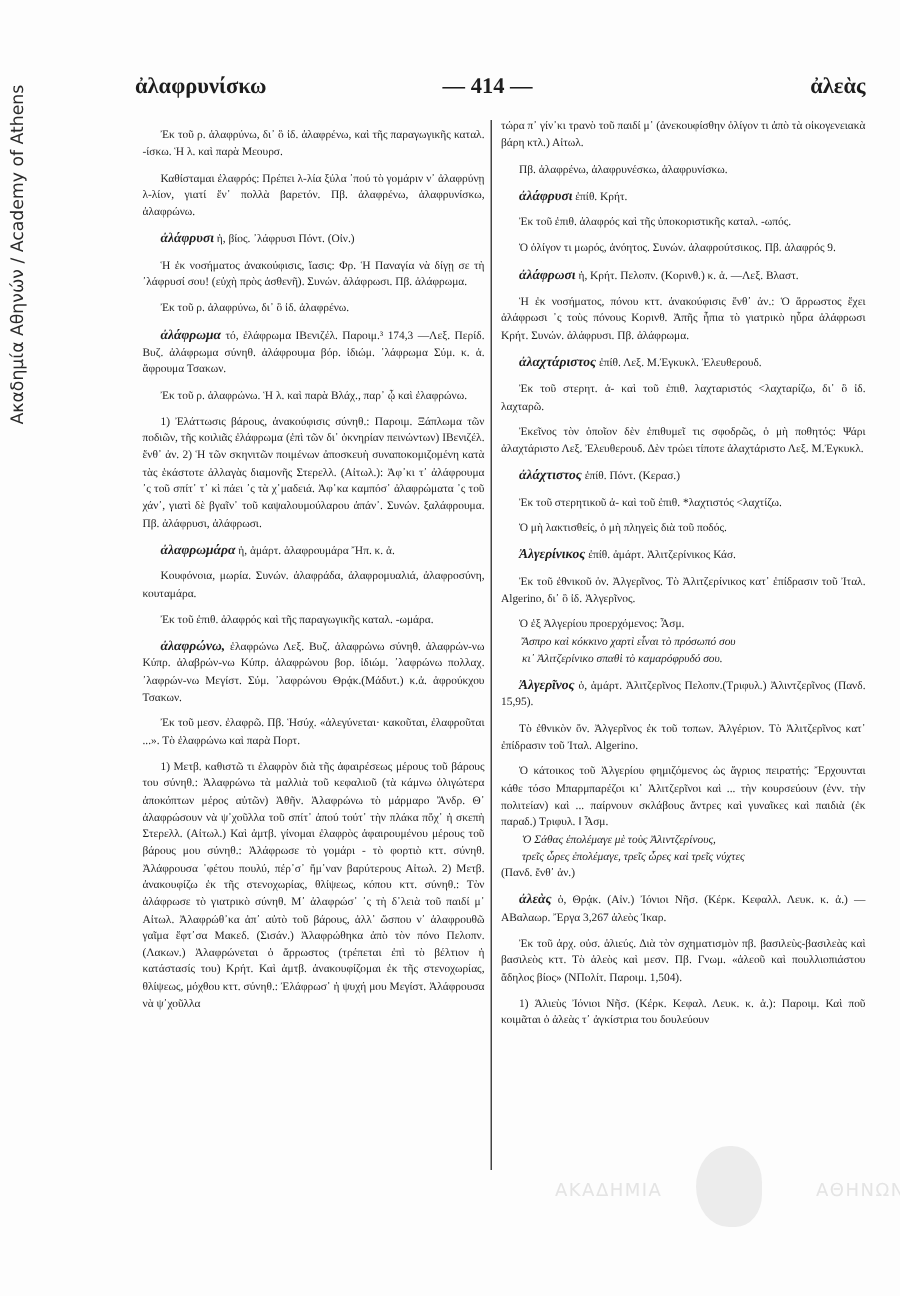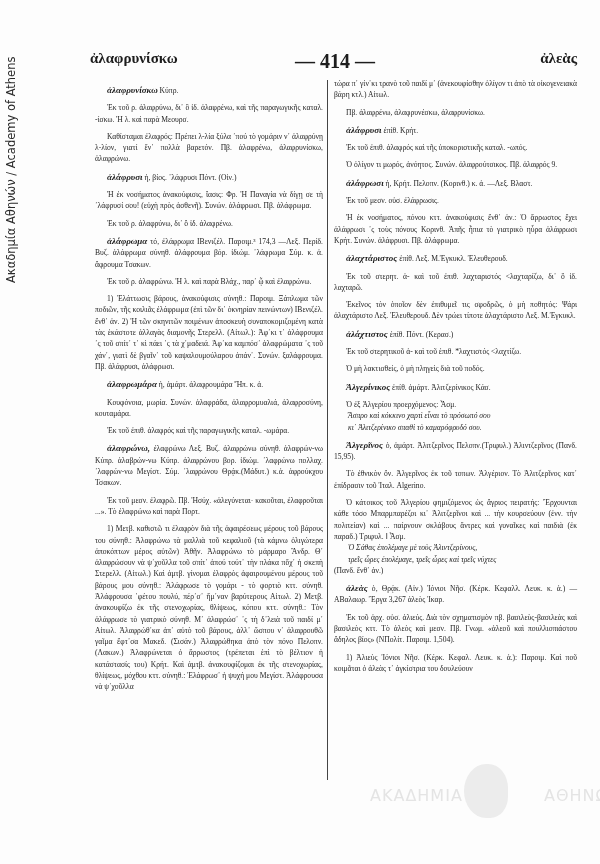--- a/index.html
+++ b/index.html
@@ -11,55 +11,54 @@
     .side-credit {
       position: absolute; left: 4px; top: 40px; width: 18px; height: 260px;
       writing-mode: vertical-rl; transform: rotate(180deg);
       font-family: "DejaVu Sans", sans-serif; font-size: 11.5px; color: #2a2a2a;
       white-space: nowrap; text-align: center;
     }
     .header {
       position: absolute; top: 50px; left: 90px; width: 487px; height: 26px;
     }
     .header .hw-left { position: absolute; left: 0; top: 0; font-size: 15px; font-weight: bold; font-family: "Liberation Serif", serif; }
-    .header .pageno { position: absolute; left: 205px; top: 0; font-size: 20px; font-weight: bold; font-family: "Liberation Serif", serif; }
+    .header .pageno { position: absolute; left: 205px; top: 0; font-size: 15px; font-weight: bold; font-family: "Liberation Serif", serif; }
     .header .hw-right { position: absolute; right: 0; top: 0; font-size: 15px; font-weight: bold; font-family: "Liberation Serif", serif; }
     .col {
       position: absolute; top: 78px; font-size: 7.6px; line-height: 11.3px;
       font-family: "Liberation Serif", serif; text-align: justify;
     }
     .col.left { left: 95px; width: 228px; }
     .col.right { left: 334px; width: 243px; }
     .divider { position: absolute; left: 327px; top: 80px; width: 1px; height: 700px; background: #444; }
     .p { margin: 0; text-indent: 12px; }
     .gap { margin-top: 6px; }
     .entry { margin-top: 7px; text-indent: 12px; }
     .lemma { font-weight: bold; font-style: italic; font-size: 9px; }
     .verse { margin: 0 0 0 14px; font-style: italic; text-indent: 0; }
     .watermark {
       position: absolute; left: 360px; top: 770px; width: 240px; height: 60px;
-      color: #e4e4e4; font-family: "DejaVu Sans", sans-serif; font-size: 16px; letter-spacing: 1px;
+      color: #e4e4e4; font-family: "DejaVu Sans", sans-serif; font-size: 12px; letter-spacing: 1px;
     }
     .watermark .wm-left { position: absolute; left: 10px; top: 16px; }
     .watermark .wm-right { position: absolute; left: 184px; top: 16px; }
     .watermark .wm-head { position: absolute; left: 104px; top: -6px; width: 44px; height: 54px; border-radius: 50% 45% 40% 50%; background: #ececec; }
   </style>
 </head>
 <body>
 
 <div class="side-credit">Ακαδημία Αθηνών / Academy of Athens</div>
 
 <div class="header">
   <span class="hw-left">ἀλαφρυνίσκω</span>
   <span class="pageno">— 414 —</span>
   <span class="hw-right">ἀλεὰς</span>
 </div>
 
 <div class="col left" id="col-left">
-    <div class="entry"><span class="lemma">ἀλαφρυνίσκω</span><span> Κύπρ.</span></div>
     <div class="p gap">Ἐκ τοῦ ρ. ἀλαφρύνω, δι᾿ ὃ ἰδ. ἀλαφρένω, καὶ τῆς παραγωγικῆς καταλ. -ίσκω. Ἡ λ. καὶ παρὰ Μεουρσ.</div>
     <div class="p gap">Καθίσταμαι ἐλαφρός: Πρέπει λ-λία ξύλα ᾽πού τὸ γομάριν ν᾿ ἀλαφρύνῃ λ-λίον, γιατί ἔν᾿ πολλὰ βαρετόν. Πβ. ἀλαφρένω, ἀλαφρυνίσκω, ἀλαφρώνω.</div>
     <div class="entry"><span class="lemma">ἀλάφρυσι</span><span> ἡ, βίος. ᾽λάφρυσι Πόντ. (Οἰν.)</span></div>
     <div class="p gap">Ἡ ἐκ νοσήματος ἀνακούφισις, ἴασις: Φρ. Ἡ Παναγία νὰ δίγῃ σε τὴ ᾽λάφρυσί σου! (εὐχὴ πρὸς ἀσθενῆ). Συνών. ἀλάφρωσι. Πβ. ἀλάφρωμα.</div>
     <div class="p gap">Ἐκ τοῦ ρ. ἀλαφρύνω, δι᾿ ὃ ἰδ. ἀλαφρένω.</div>
     <div class="entry"><span class="lemma">ἀλάφρωμα</span><span> τό, ἐλάφρωμα ΙΒενιζέλ. Παροιμ.³ 174,3 —Λεξ. Περίδ. Βυζ. ἀλάφρωμα σύνηθ. ἀλάφρουμα βόρ. ἰδιώμ. ᾽λάφρωμα Σύμ. κ. ἀ. ἄφρουμα Τσακων.</span></div>
     <div class="p gap">Ἐκ τοῦ ρ. ἀλαφρώνω. Ἡ λ. καὶ παρὰ Βλάχ., παρ᾿ ᾧ καὶ ἐλαφρώνω.</div>
     <div class="p gap">1) Ἐλάττωσις βάρους, ἀνακούφισις σύνηθ.: Παροιμ. Ξάπλωμα τῶν ποδιῶν, τῆς κοιλιᾶς ἐλάφρωμα (ἐπὶ τῶν δι᾿ ὀκνηρίαν πεινώντων) ΙΒενιζέλ. ἔνθ᾿ ἀν. 2) Ἡ τῶν σκηνιτῶν ποιμένων ἀποσκευὴ συναποκομιζομένη κατὰ τὰς ἑκάστοτε ἀλλαγὰς διαμονῆς Στερελλ. (Αἰτωλ.): Ἀφ᾿κι τ᾿ ἀλάφρουμα ᾽ς τοῦ σπίτ᾿ τ᾿ κὶ πάει ᾽ς τὰ χ᾿μαδειά. Ἀφ᾿κα καμπόσ᾿ ἀλαφρώματα ᾽ς τοῦ χάν᾿, γιατὶ δὲ βγαῖν᾿ τοῦ καψαλουμούλαρου ἀπάν᾿. Συνών. ξαλάφρουμα. Πβ. ἀλάφρυσι, ἀλάφρωσι.</div>
     <div class="entry"><span class="lemma">ἀλαφρωμάρα</span><span> ἡ, ἀμάρτ. ἀλαφρουμάρα Ἤπ. κ. ἀ.</span></div>
     <div class="p gap">Κουφόνοια, μωρία. Συνών. ἀλαφράδα, ἀλαφρομυαλιά, ἀλαφροσύνη, κουταμάρα.</div>
@@ -69,29 +68,29 @@
     <div class="p gap">1) Μετβ. καθιστῶ τι ἐλαφρὸν διὰ τῆς ἀφαιρέσεως μέρους τοῦ βάρους του σύνηθ.: Ἀλαφρώνω τὰ μαλλιὰ τοῦ κεφαλιοῦ (τὰ κάμνω ὀλιγώτερα ἀποκόπτων μέρος αὐτῶν) Ἀθῆν. Ἀλαφρώνω τὸ μάρμαρο Ἄνδρ. Θ᾿ ἀλαφρώσουν νὰ ψ᾿χοῦλλα τοῦ σπίτ᾿ ἀπού τούτ᾿ τὴν πλάκα πὄχ᾿ ἡ σκεπὴ Στερελλ. (Αἰτωλ.) Καὶ ἀμτβ. γίνομαι ἐλαφρὸς ἀφαιρουμένου μέρους τοῦ βάρους μου σύνηθ.: Ἀλάφρωσε τὸ γομάρι - τὸ φορτιὸ κττ. σύνηθ. Ἀλάφρουσα ᾽φέτου πουλύ, πέρ᾿σ᾿ ἤμ᾿ναν βαρύτερους Αἰτωλ. 2) Μετβ. ἀνακουφίζω ἐκ τῆς στενοχωρίας, θλίψεως, κόπου κττ. σύνηθ.: Τὸν ἀλάφρωσε τὸ γιατρικὸ σύνηθ. Μ᾿ ἀλαφρώσ᾿ ᾽ς τὴ δ᾿λειὰ τοῦ παιδί μ᾿ Αἰτωλ. Ἀλαφρώθ᾿κα ἀπ᾿ αὐτὸ τοῦ βάρους, ἀλλ᾿ ὥσπου ν᾿ ἀλαφρουθῶ γαῖμα ἔφτ᾿σα Μακεδ. (Σισάν.) Ἀλαφρώθηκα ἀπὸ τὸν πόνο Πελοπν. (Λακων.) Ἀλαφρώνεται ὁ ἄρρωστος (τρέπεται ἐπὶ τὸ βέλτιον ἡ κατάστασίς του) Κρήτ. Καὶ ἀμτβ. ἀνακουφίζομαι ἐκ τῆς στενοχωρίας, θλίψεως, μόχθου κττ. σύνηθ.: Ἐλάφρωσ᾿ ἡ ψυχή μου Μεγίστ. Ἀλάφρουσα νὰ ψ᾿χοῦλλα</div>
   </div>
 <div class="divider"></div>
 <div class="col right" id="col-right">
     <div class="p" style="text-indent: 0px;">τώρα π᾿ γίν᾿κι τρανὸ τοῦ παιδί μ᾿ (ἀνεκουφίσθην ὀλίγον τι ἀπὸ τὰ οἰκογενειακὰ βάρη κτλ.) Αἰτωλ.</div>
     <div class="p gap">Πβ. ἀλαφρένω, ἀλαφρυνέσκω, ἀλαφρυνίσκω.</div>
     <div class="entry"><span class="lemma">ἀλάφρυσι</span><span> ἐπίθ. Κρήτ.</span></div>
     <div class="p gap">Ἐκ τοῦ ἐπιθ. ἀλαφρός καὶ τῆς ὑποκοριστικῆς καταλ. -ωπός.</div>
     <div class="p gap">Ὁ ὀλίγον τι μωρός, ἀνόητος. Συνών. ἀλαφρούτσικος. Πβ. ἀλαφρός 9.</div>
     <div class="entry"><span class="lemma">ἀλάφρωσι</span><span> ἡ, Κρήτ. Πελοπν. (Κορινθ.) κ. ἀ. —Λεξ. Βλαστ.</span></div>
-    <div class="p gap">Ἐκ τοῦ μεσν. οὐσ. ἐλάφρωσις.</div>
     <div class="p gap">Ἡ ἐκ νοσήματος, πόνου κττ. ἀνακούφισις ἔνθ᾿ ἀν.: Ὁ ἄρρωστος ἔχει ἀλάφρωσι ᾽ς τοὺς πόνους Κορινθ. Ἀπῆς ἧπια τὸ γιατρικὸ ηὗρα ἀλάφρωσι Κρήτ. Συνών. ἀλάφρυσι. Πβ. ἀλάφρωμα.</div>
     <div class="entry"><span class="lemma">ἀλαχτάριστος</span><span> ἐπίθ. Λεξ. Μ.Ἐγκυκλ. Ἐλευθερουδ.</span></div>
     <div class="p gap">Ἐκ τοῦ στερητ. ἀ- καὶ τοῦ ἐπιθ. λαχταριστός &lt;λαχταρίζω, δι᾿ ὃ ἰδ. λαχταρῶ.</div>
     <div class="p gap">Ἐκεῖνος τὸν ὁποῖον δὲν ἐπιθυμεῖ τις σφοδρῶς, ὁ μὴ ποθητός: Ψάρι ἀλαχτάριστο Λεξ. Ἐλευθερουδ. Δὲν τρώει τίποτε ἀλαχτάριστο Λεξ. Μ.Ἐγκυκλ.</div>
     <div class="entry"><span class="lemma">ἀλάχτιστος</span><span> ἐπίθ. Πόντ. (Κερασ.)</span></div>
     <div class="p gap">Ἐκ τοῦ στερητικοῦ ἀ- καὶ τοῦ ἐπιθ. *λαχτιστός &lt;λαχτίζω.</div>
     <div class="p gap">Ὁ μὴ λακτισθείς, ὁ μὴ πληγεὶς διὰ τοῦ ποδός.</div>
     <div class="entry"><span class="lemma">Ἀλγερίνικος</span><span> ἐπίθ. ἀμάρτ. Ἀλιτζερίνικος Κάσ.</span></div>
+    <div class="p gap">Ἐκ τοῦ ἐθνικοῦ ὀν. Ἀλγερῖνος. Τὸ Ἀλιτζερίνικος κατ᾿ ἐπίδρασιν τοῦ Ἰταλ. Algerino, δι᾿ ὃ ἰδ. Ἀλγερῖνος.</div>
     <div class="p gap">Ὁ ἐξ Ἀλγερίου προερχόμενος: Ἆσμ.</div>
     <div class="verse">Ἄσπρο καὶ κόκκινο χαρτὶ εἶναι τὸ πρόσωπό σου</div>
     <div class="verse">κι᾿ Ἀλιτζερίνικο σπαθὶ τὸ καμαρόφρυδό σου.</div>
     <div class="entry"><span class="lemma">Ἀλγερῖνος</span><span> ὁ, ἀμάρτ. Ἀλιτζερῖνος Πελοπν.(Τριφυλ.) Ἀλιντζερῖνος (Πανδ. 15,95).</span></div>
     <div class="p gap">Τὸ ἐθνικὸν ὄν. Ἀλγερῖνος ἐκ τοῦ τοπων. Ἀλγέριον. Τὸ Ἀλιτζερῖνος κατ᾿ ἐπίδρασιν τοῦ Ἰταλ. Algerino.</div>
     <div class="p gap">Ὁ κάτοικος τοῦ Ἀλγερίου φημιζόμενος ὡς ἄγριος πειρατής: Ἔρχουνται κάθε τόσο Μπαρμπαρέζοι κι᾿ Ἀλιτζερῖνοι καὶ ... τὴν κουρσεύουν (ἐνν. τὴν πολιτείαν) καὶ ... παίρνουν σκλάβους ἄντρες καὶ γυναῖκες καὶ παιδιὰ (ἐκ παραδ.) Τριφυλ. ‖ Ἆσμ.</div>
     <div class="verse">Ὁ Σάθας ἐπολέμαγε μὲ τοὺς Ἀλιντζερίνους,</div>
     <div class="verse">τρεῖς ὧρες ἐπολέμαγε, τρεῖς ὧρες καὶ τρεῖς νύχτες</div>
     <div class="p" style="text-indent: 0px;">(Πανδ. ἔνθ᾿ ἀν.)</div>
     <div class="entry"><span class="lemma">ἀλεὰς</span><span> ὁ, Θρᾴκ. (Αἰν.) Ἰόνιοι Νῆσ. (Κέρκ. Κεφαλλ. Λευκ. κ. ἀ.) —ΑΒαλαωρ. Ἔργα 3,267 ἀλεὸς Ἰκαρ.</span></div>

